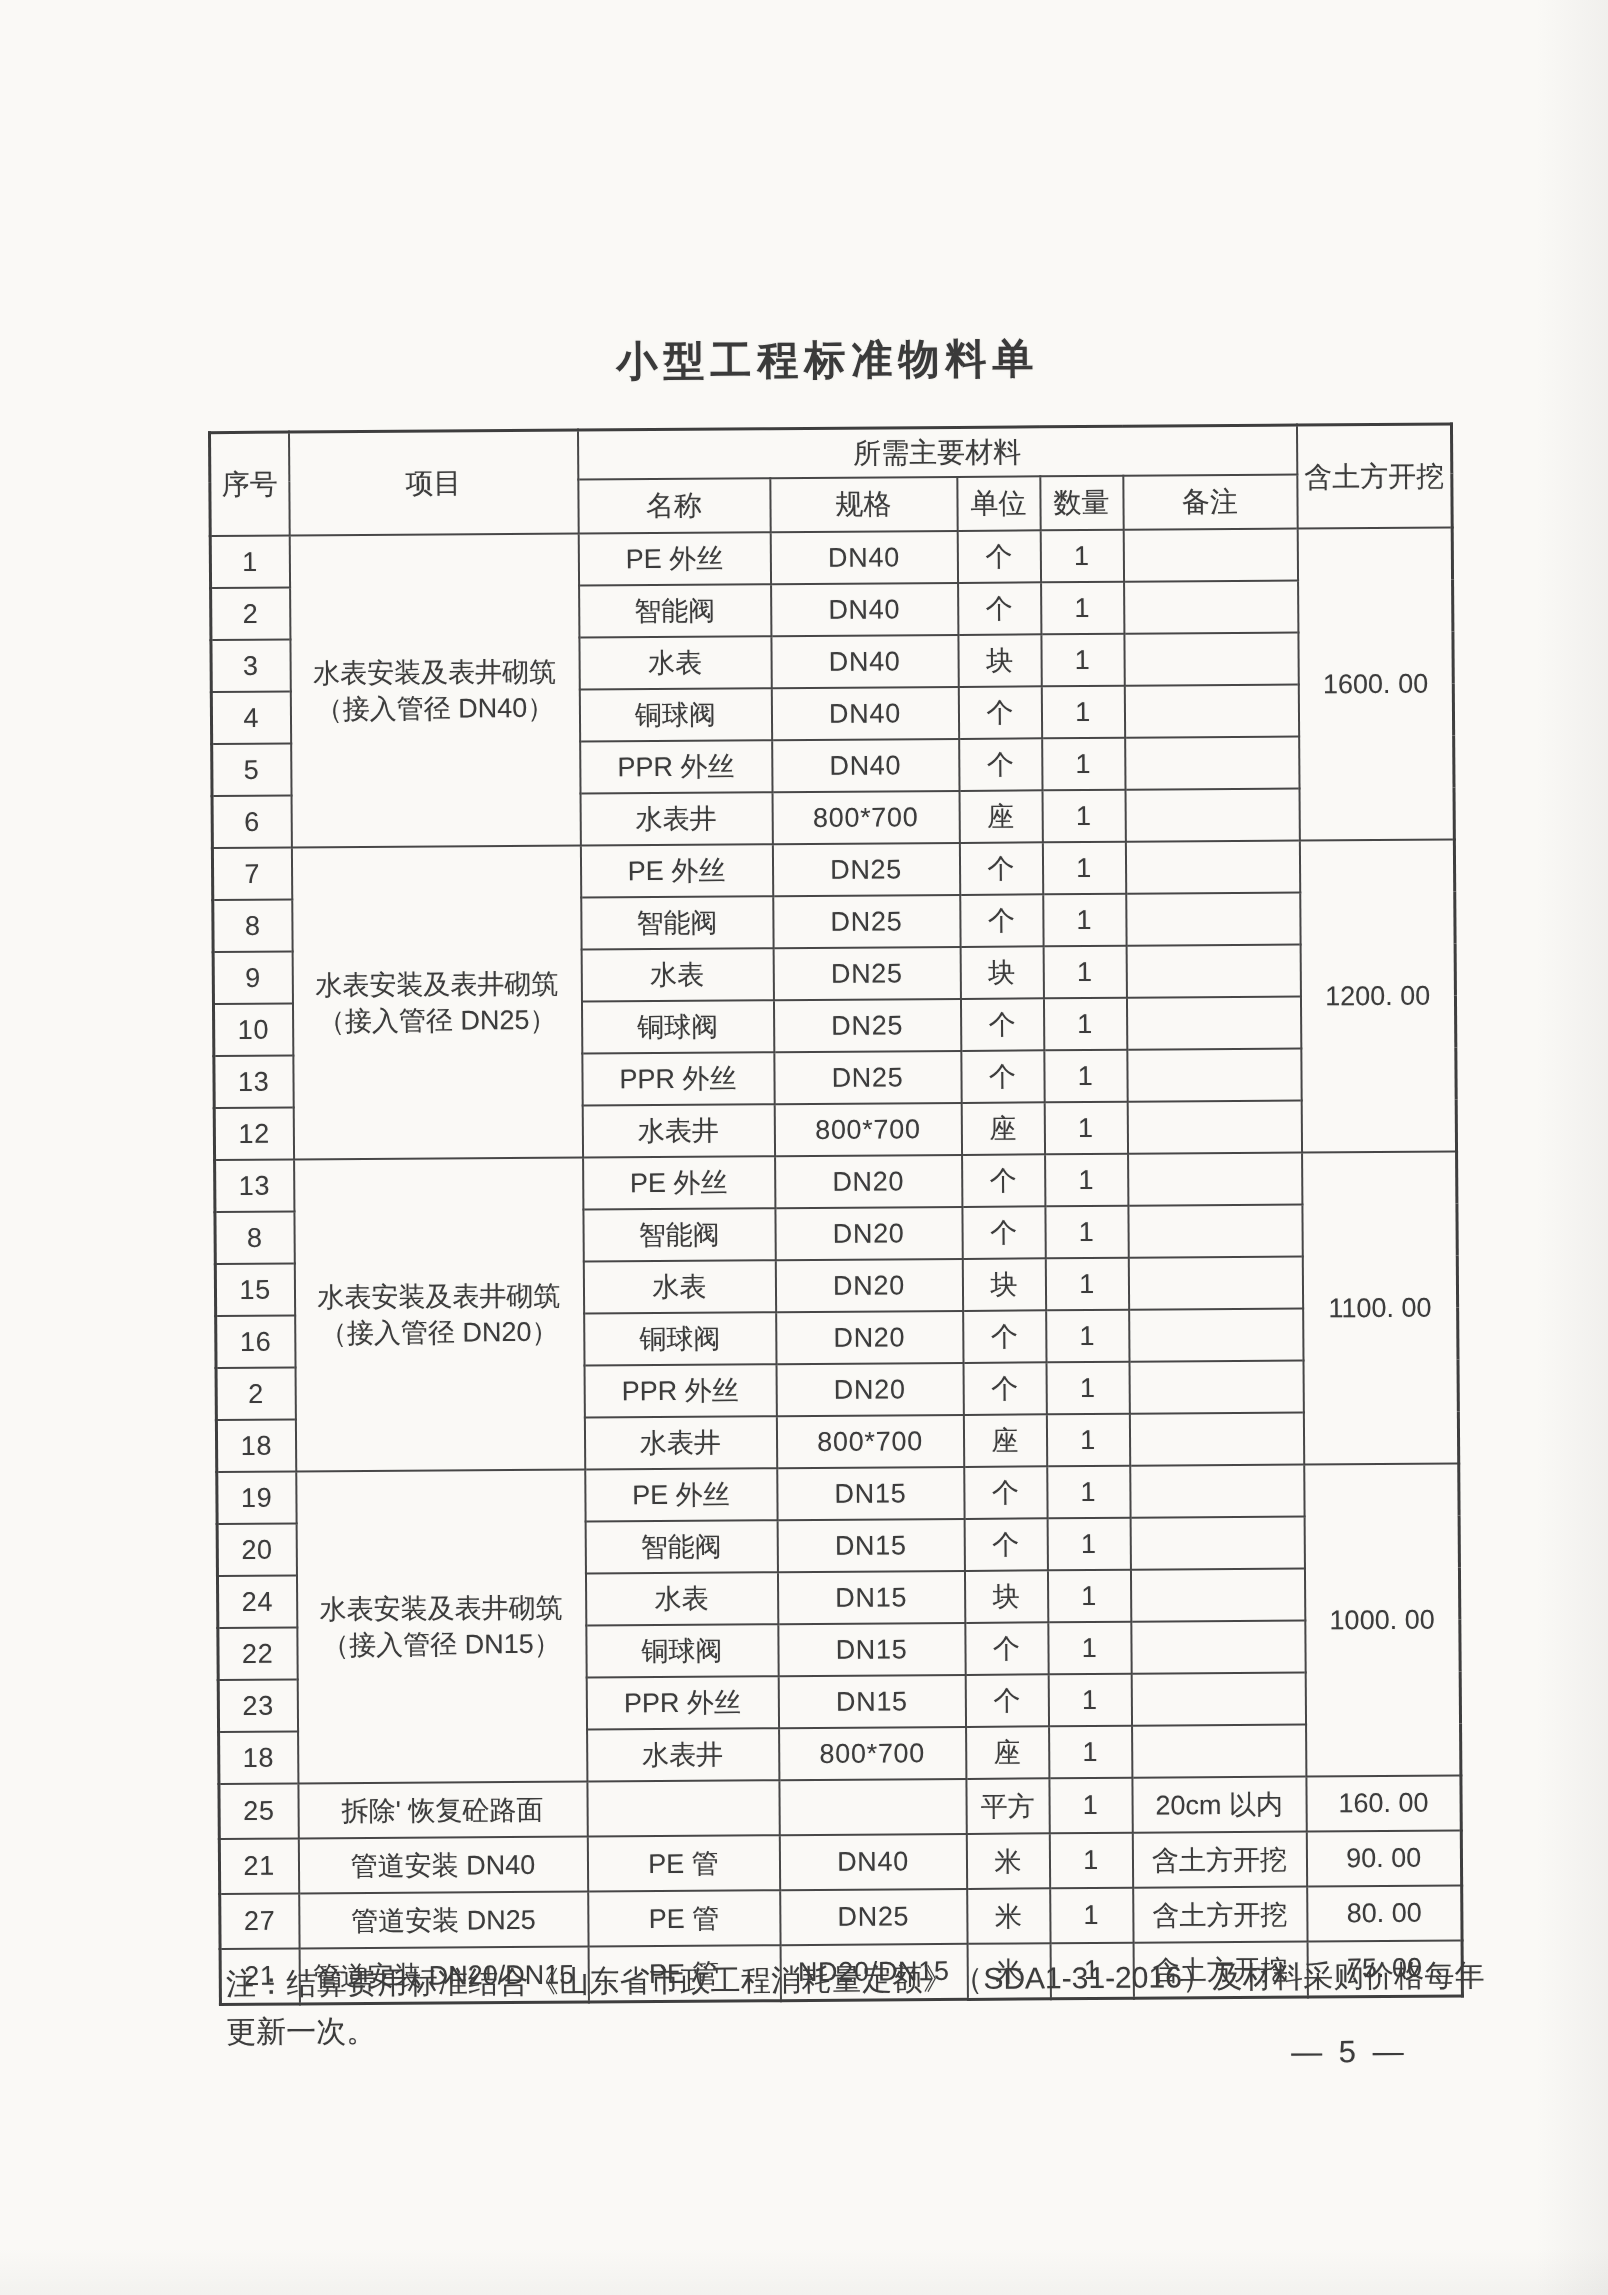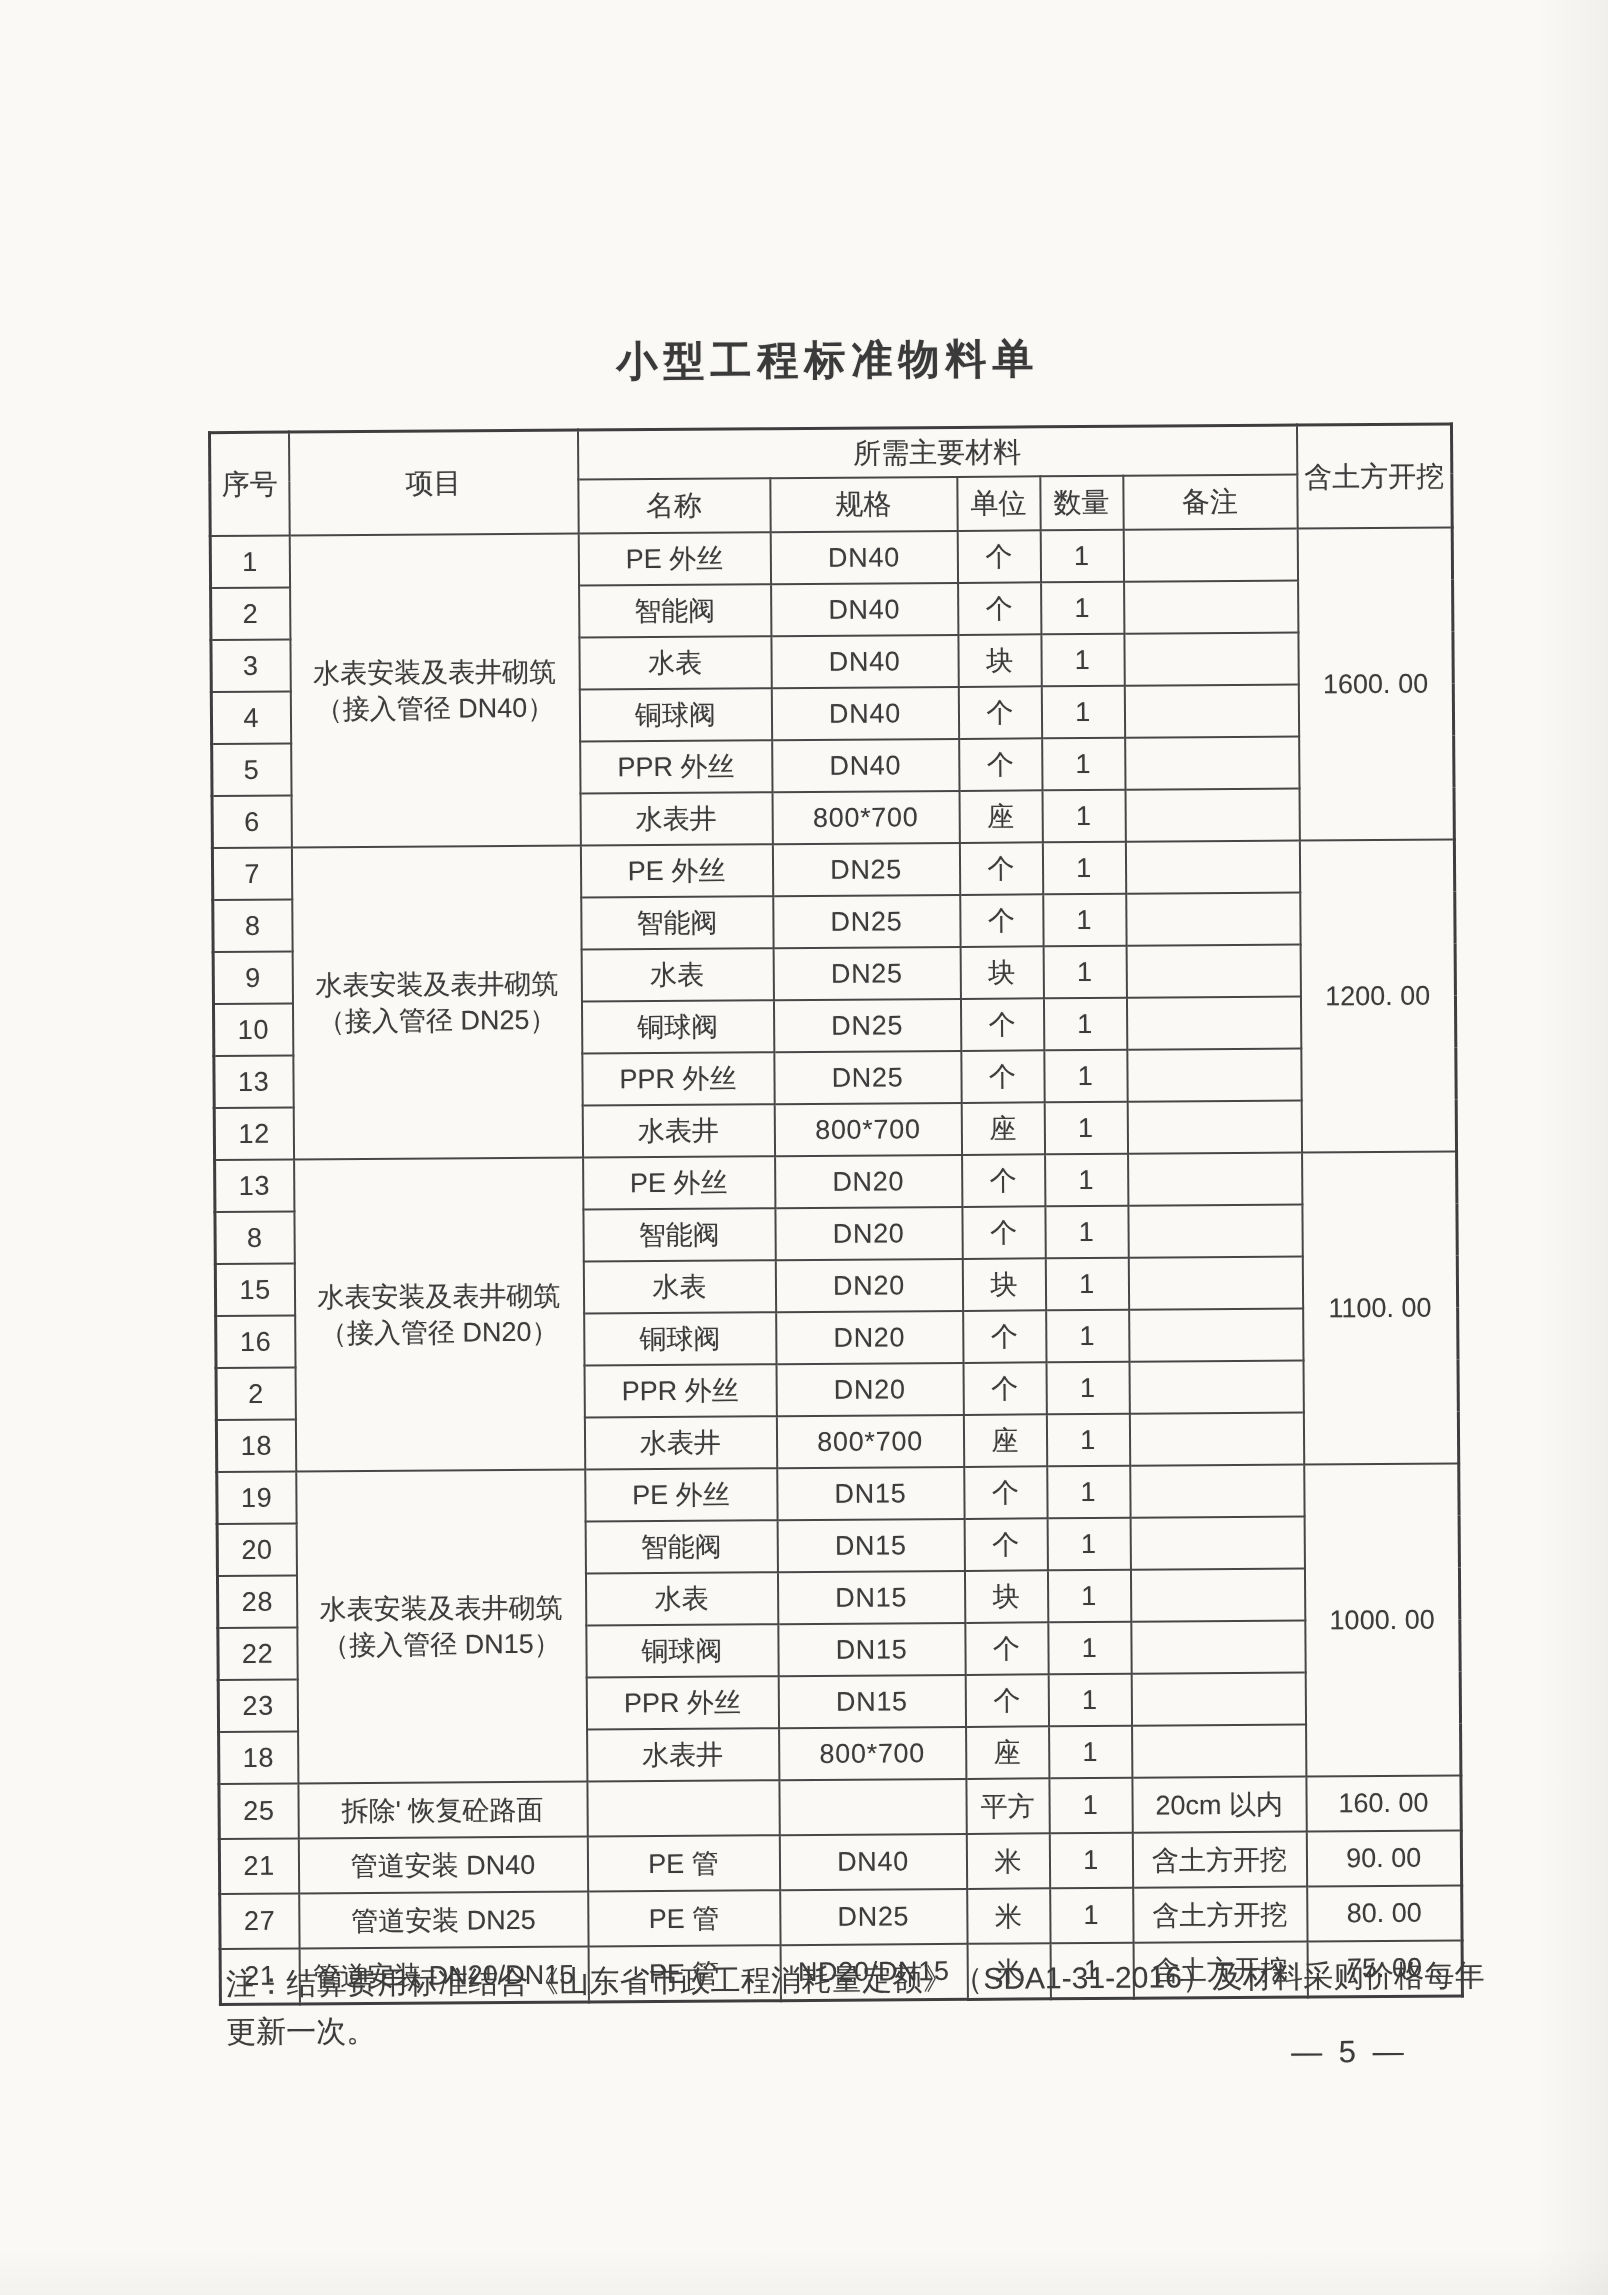--- a/index.html
+++ b/index.html
@@ -298,21 +298,21 @@
         </tr>
         <tr class="drow">
           <td class="num">20</td>
           <td>智能阀</td>
           <td class="num">DN15</td>
           <td>个</td>
           <td class="num">1</td>
           <td></td>
         </tr>
         <tr class="drow">
-          <td class="num">28</td>
+          <td class="num">24</td>
           <td>水表</td>
           <td class="num">DN15</td>
           <td>块</td>
           <td class="num">1</td>
           <td></td>
         </tr>
         <tr class="drow">
           <td class="num">22</td>
           <td>铜球阀</td>
           <td class="num">DN15</td>

